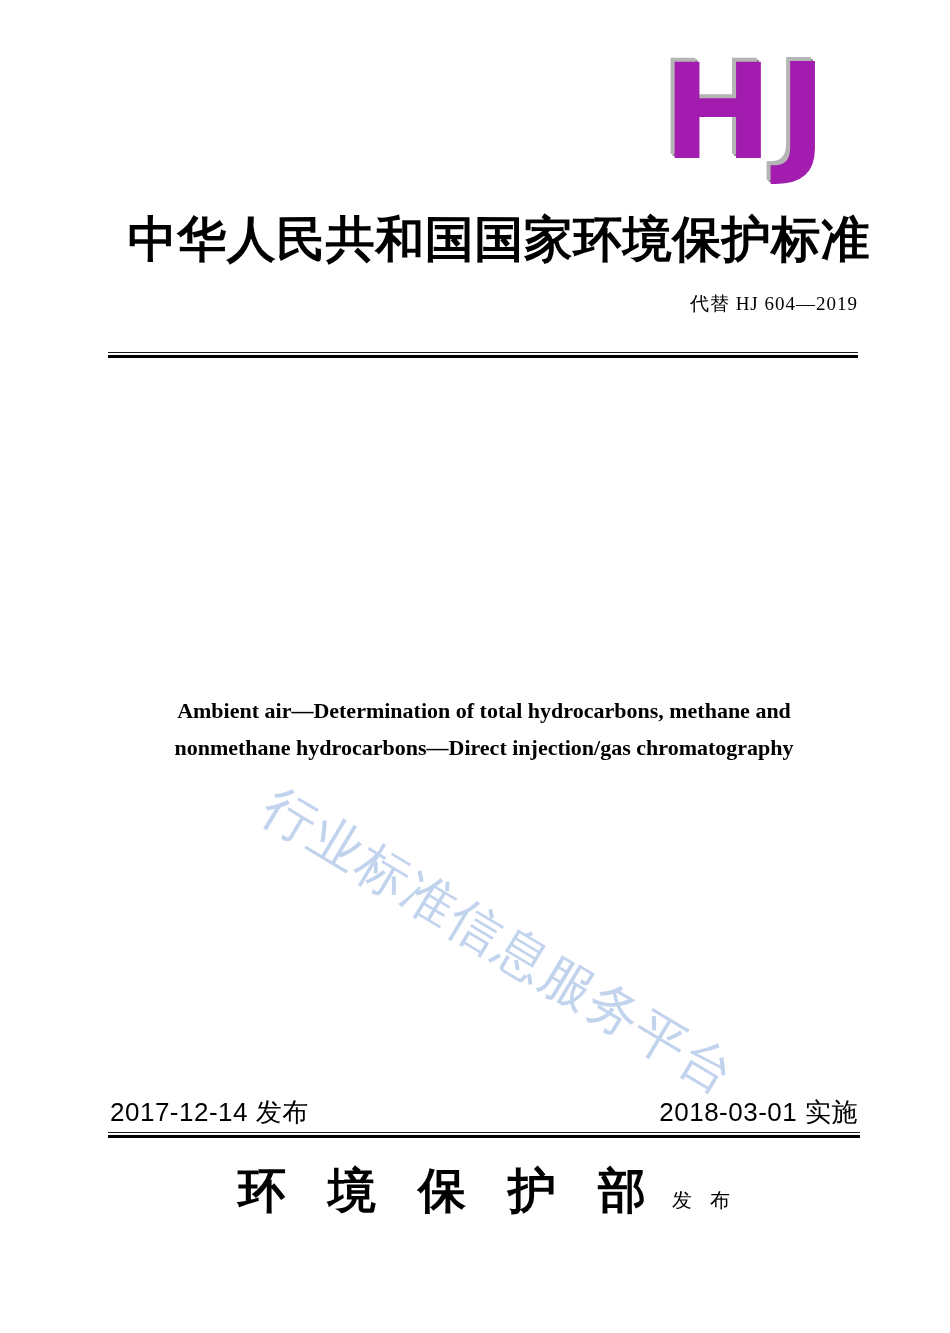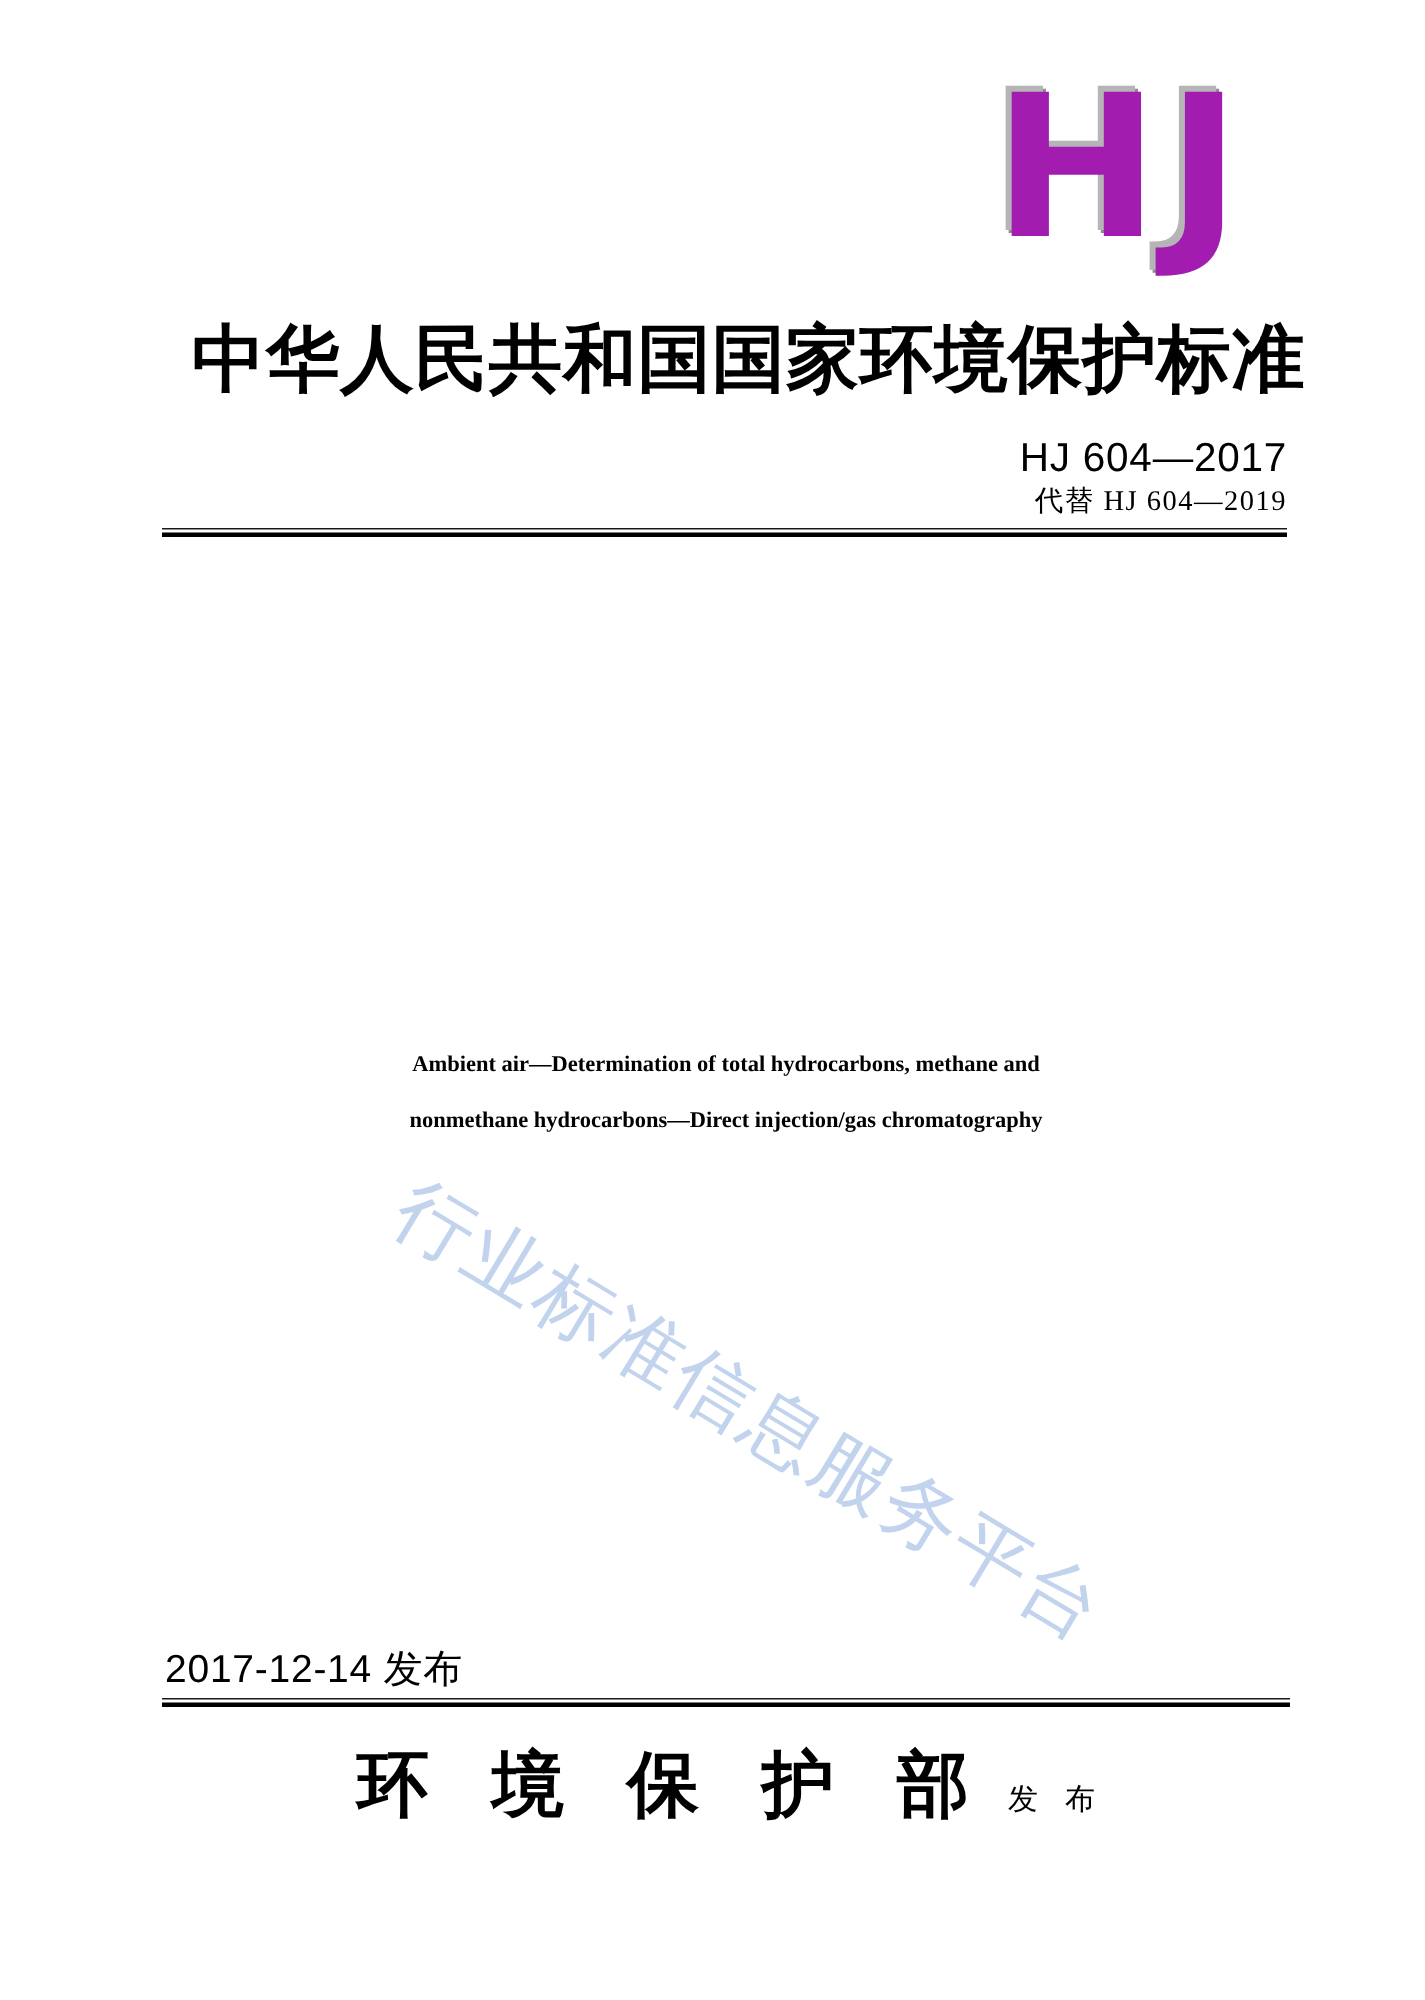--- a/index.html
+++ b/index.html
@@ -51,21 +51,21 @@
     text-align:center;
     font-family:"Liberation Sans","DejaVu Sans",sans-serif;
     font-weight:bold;font-size:41px;line-height:1;
     letter-spacing:1px;white-space:nowrap;
   }
   .title-cn .line2{margin-top:31px;}
   .title-en{
     position:absolute;top:692px;left:110px;width:748px;
     text-align:center;
     font-family:"Liberation Serif","DejaVu Serif",serif;
-    font-weight:bold;font-size:15px;line-height:37px;
+    font-weight:bold;font-size:22px;line-height:37px;
   }
   .watermark{
     position:absolute;top:915px;left:229px;width:540px;height:54px;
     font-family:"Liberation Serif","DejaVu Serif",serif;
     font-size:52px;line-height:54px;letter-spacing:2px;white-space:nowrap;
     transform:rotate(31deg);transform-origin:center center;
     opacity:0.9;
   }
   .dates-row{
     position:absolute;top:1097px;left:110px;width:748px;
@@ -90,36 +90,36 @@
 </head>
 <body>
 
 <div class="page" style="background: rgb(255, 255, 255);">
 
   <div class="hj-logo">HJ</div>
 
   <h1 class="heading">中华人民共和国国家环境保护标准</h1>
 
   <div class="std-block">
-    <div class="std-no">HJ 604—2017</div>
     <div class="replaces">代替 HJ 604—2019</div>
   </div>
 
   <div class="rule rule-top"></div>
 
 
   <div class="title-en">
     <div>Ambient air—Determination of total hydrocarbons, methane and</div>
     <div>nonmethane hydrocarbons—Direct injection/gas chromatography</div>
   </div>
 
   <div class="watermark" style="color: rgb(188, 207, 236);">行业标准信息服务平台</div>
 
   <div class="dates-row">
     <span>2017-12-14 发布</span>
+    <span>2018-03-01 实施</span>
   </div>
 
   <div class="rule rule-bottom"></div>
 
   <div class="publisher-row">
     <span class="publisher">环境保护部</span><span class="publisher-suffix">发布</span>
   </div>
 
 </div>
 

